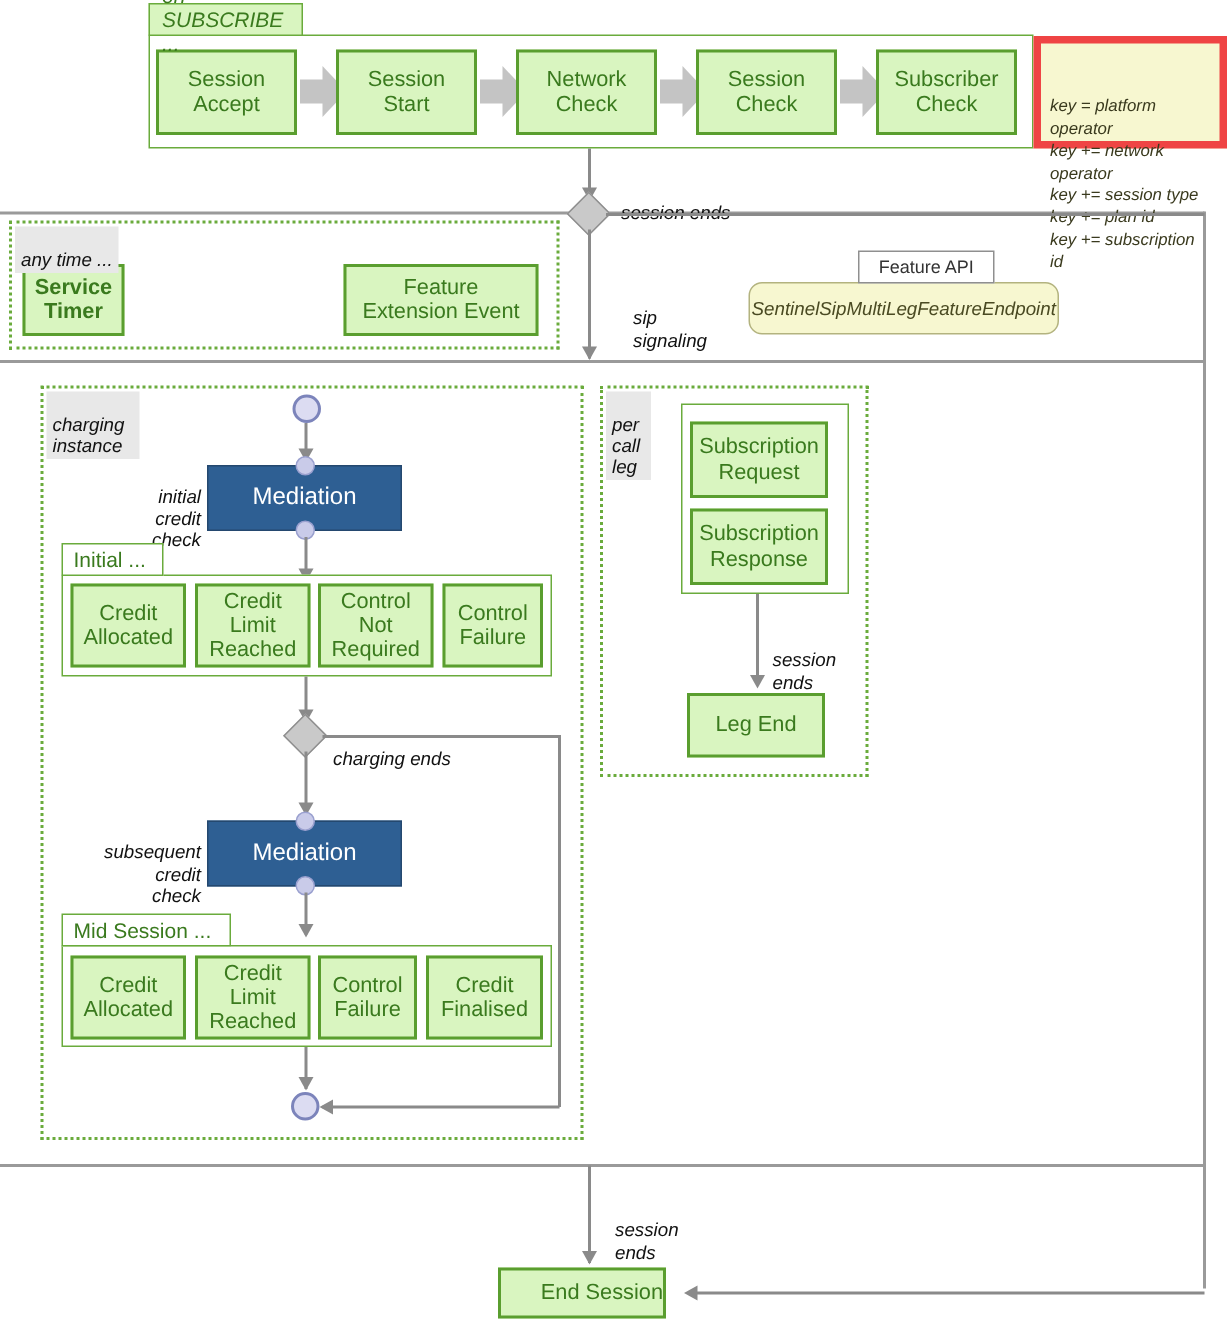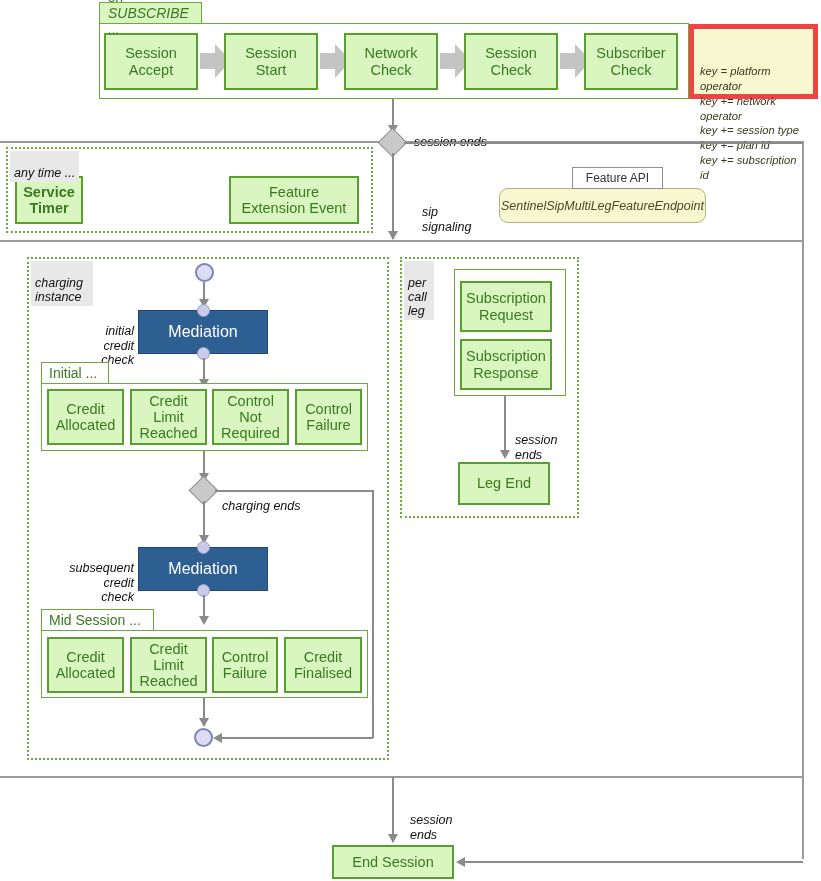--- a/index.html
+++ b/index.html
@@ -411,20 +411,20 @@
     <span>Leg End</span>
   </div>
 
   <div class="abs vline" style="left:392px;top:777px;height:65px;"></div>
   <div class="abs arrow-down" style="left:388px;top:834px;"></div>
   <div class="abs elabel" style="left:410px;top:798px;">
     <span>session
 ends</span>
   </div>
 
-  <div class="abs node" style="left:332px;top:845px;width:122px;height:34px;">
+  <div class="abs node" style="left:332px;top:845px;width:112px;height:34px;justify-content:flex-end;">
     <span>End Session</span>
   </div>
 
   <div class="abs hline" style="left:464px;top:861px;width:339px;"></div>
   <div class="abs arrow-left" style="left:456px;top:857px;"></div>
 
 </div>
 
 </body></html>

